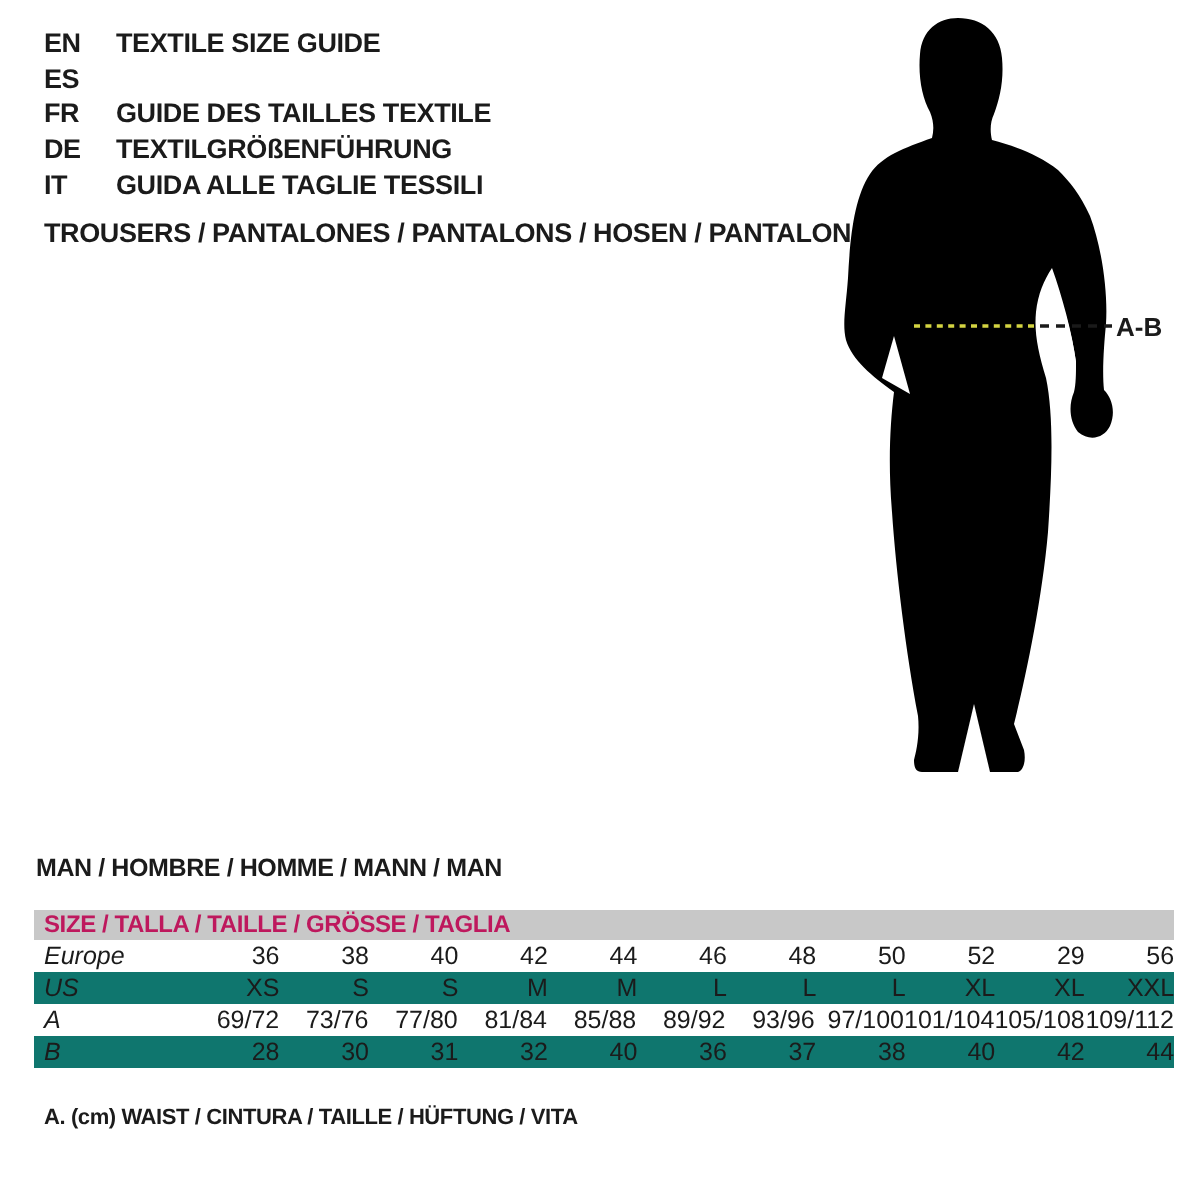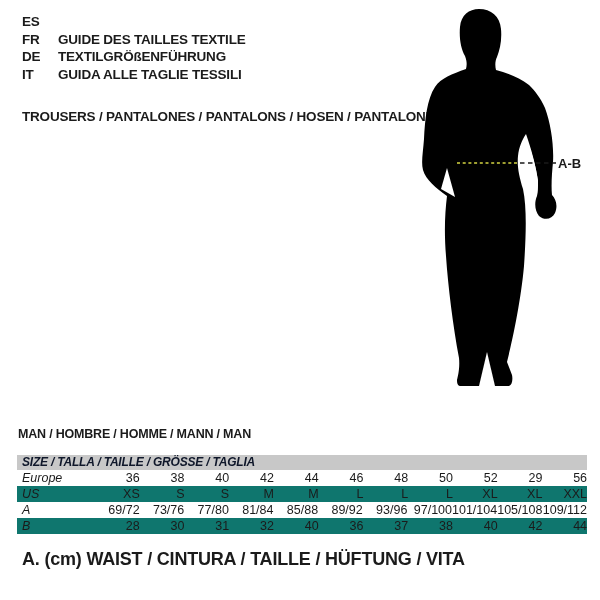--- a/index.html
+++ b/index.html
@@ -14,35 +14,39 @@
   
   .garment{position:absolute;left:22px;top:109px;font-size:13.5px;font-weight:700;letter-spacing:-0.2px;}
   
   .figure-svg{position:absolute;left:0;top:0;pointer-events:none;}
   .measure-label{position:absolute;left:558px;top:156px;font-size:13px;font-weight:700;}
   
   .gender{position:absolute;left:18px;top:427px;font-size:12.5px;font-weight:700;letter-spacing:-0.2px;}
   
   .size-table{position:absolute;left:17px;top:455px;width:570px;}
   .table-header{height:15px;line-height:15px;background:#c8c8c8;font-size:12px;font-weight:700;
-    color:#0f172a;padding-left:5px;box-sizing:border-box;letter-spacing:-0.2px;font-style:italic;}
+    color:#be185d;padding-left:5px;box-sizing:border-box;letter-spacing:-0.2px;}
   .trow{display:flex;height:16px;line-height:16px;font-size:12.5px;}
   .trow.stripe{background:#0f766e;}
   .tlabel{width:78px;padding-left:5px;box-sizing:border-box;text-align:left;font-style:italic;}
   .tcell{flex:1;text-align:right;}
   
-  .footnotes{position:absolute;left:22px;top:550px;font-size:18px;font-weight:700;letter-spacing:-0.2px;}
+  .footnotes{position:absolute;left:22px;top:550px;font-size:11px;font-weight:700;letter-spacing:-0.2px;}
   .footnote{height:18px;line-height:18px;}
 </style>
 </head>
 <body>
 
 <div id="stage">
 
   <div class="langs">
+    <div class="lang-row">
+      <span class="lang-code">EN</span>
+      <span>TEXTILE SIZE GUIDE</span>
+    </div>
     <div class="lang-row">
       <span class="lang-code">ES</span>
     </div>
     <div class="lang-row">
       <span class="lang-code">FR</span>
       <span>GUIDE DES TAILLES TEXTILE</span>
     </div>
     <div class="lang-row">
       <span class="lang-code">DE</span>
       <span>TEXTILGRÖßENFÜHRUNG</span>

